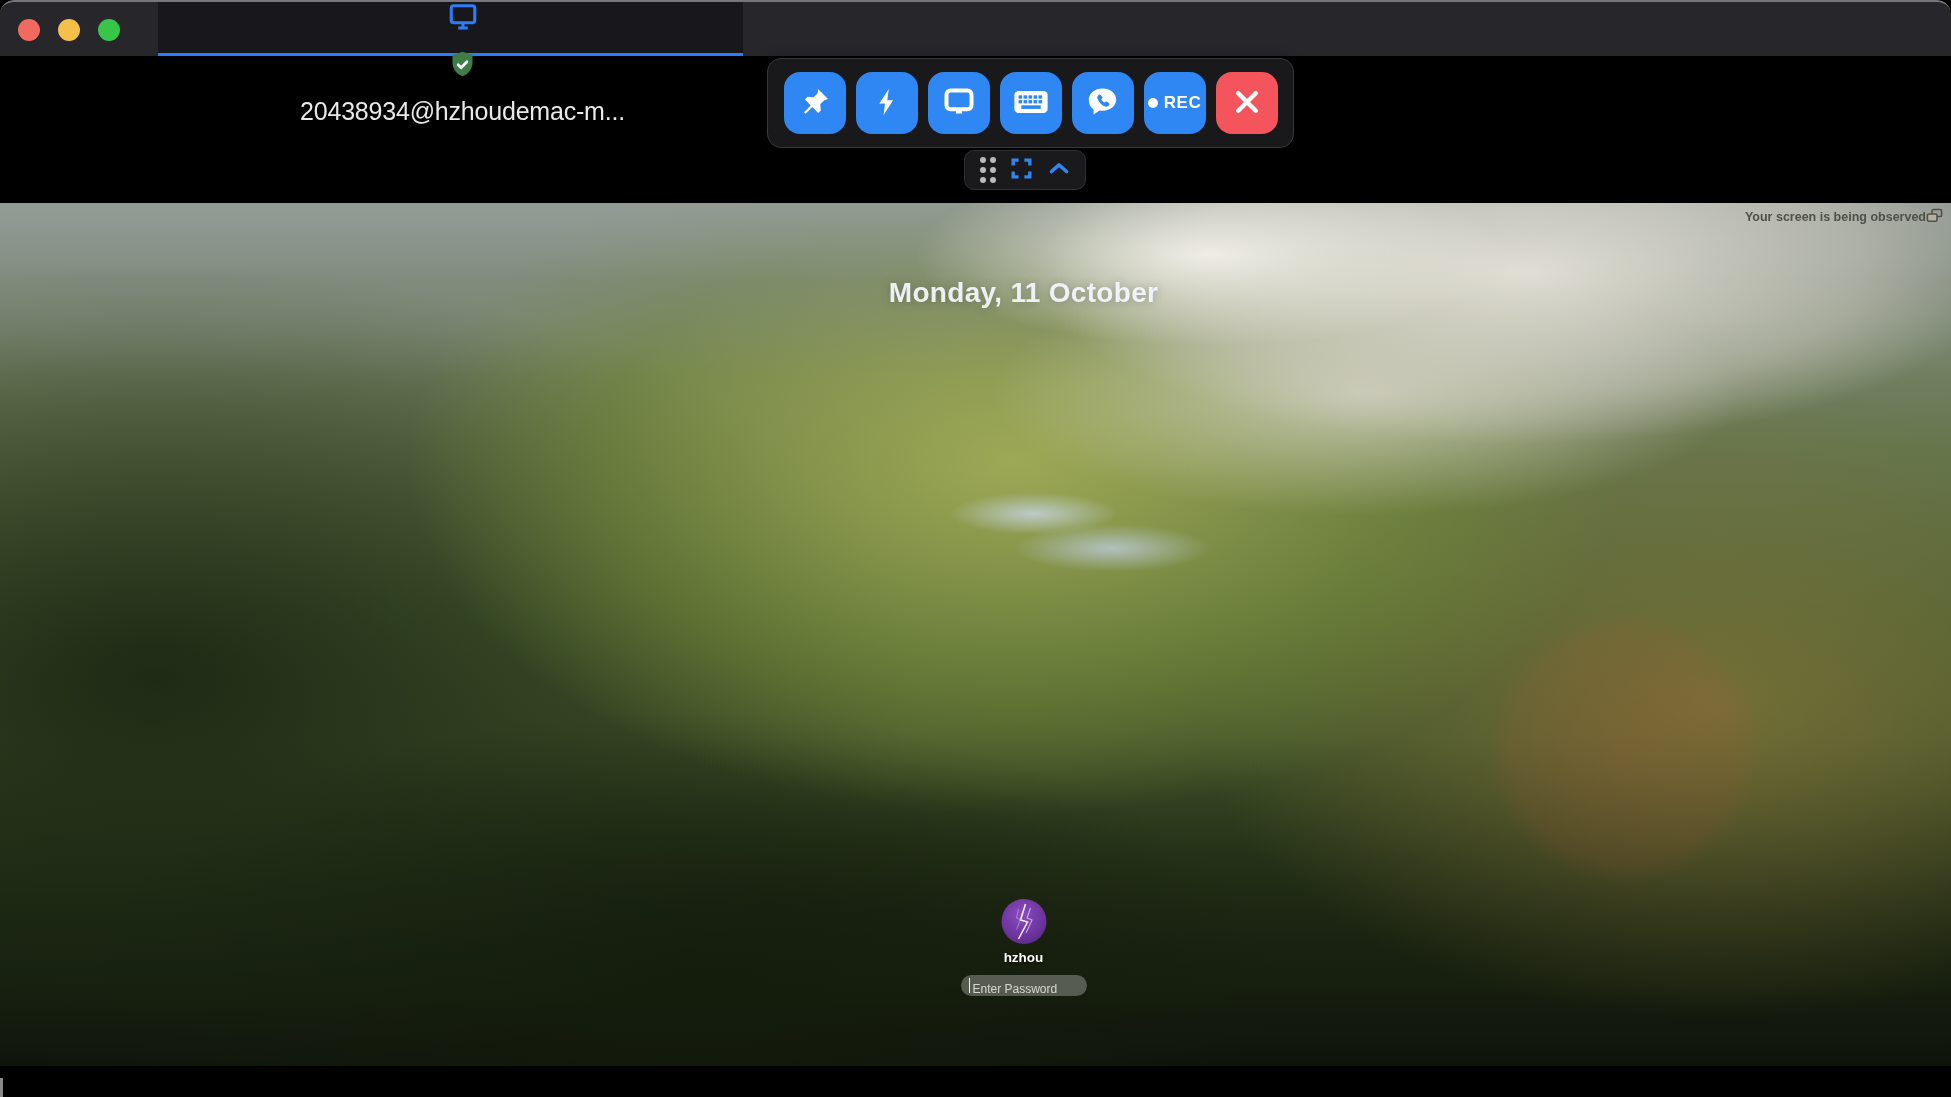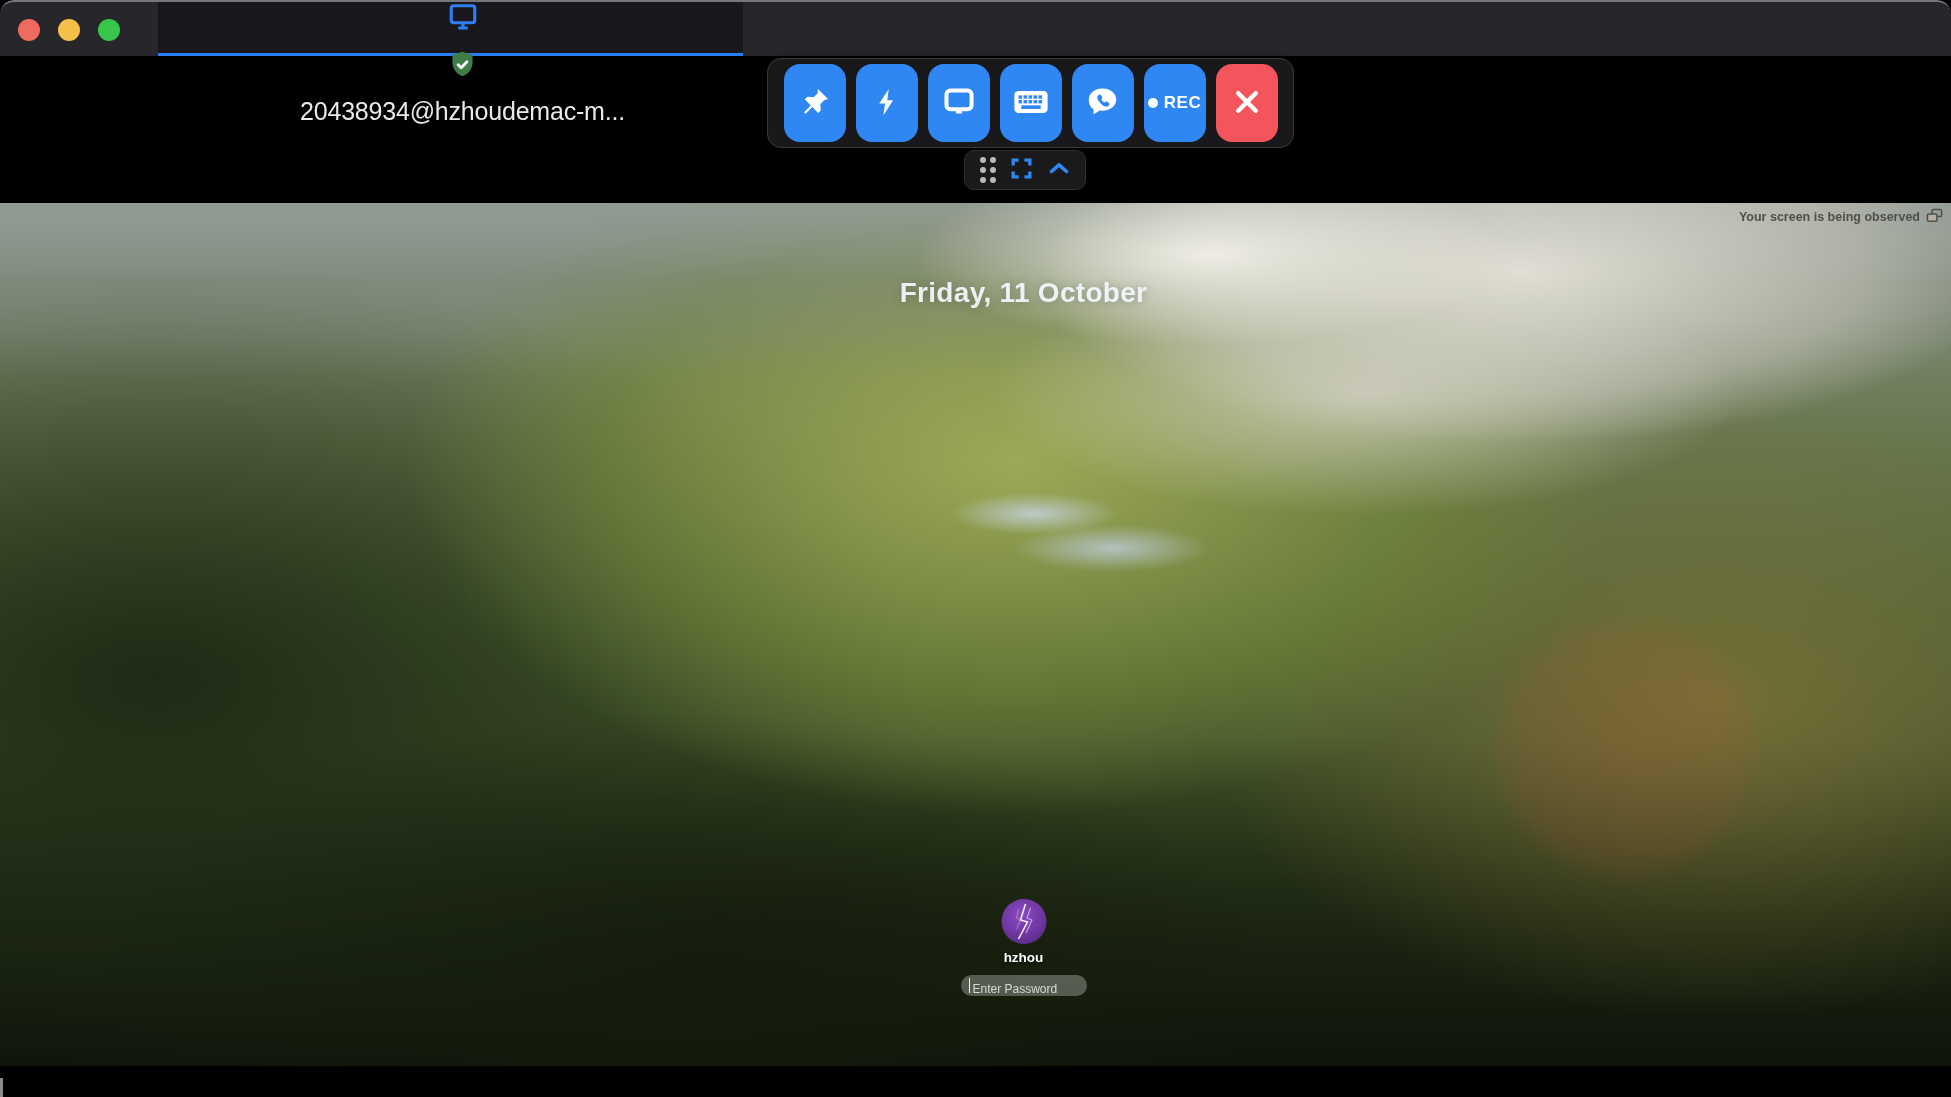--- a/index.html
+++ b/index.html
@@ -19,21 +19,21 @@
   .tab { position:absolute; left:158px; top:0; width:585px; height:54px;
          background:#18181c; border-bottom:3px solid #2c7ef8;
          display:flex; align-items:center; padding-left:24px; gap:13px;flex-direction:column; }
   .tab-title { color:#e9e9eb; font-size:25px; letter-spacing:-0.2px; white-space:nowrap; }
 
   
   .toolbar { position:absolute; left:767px; top:58px; width:527px; height:90px;
              background:#19191b; border:1px solid #38383b; border-radius:14px;
              display:flex; align-items:center; justify-content:center; gap:10px;
              box-shadow:0 6px 16px rgba(0,0,0,0.65); }
-  .tbtn { width:62px; height:78px; border-radius:16px; background:#2e87f3;
+  .tbtn { width:62px; height:62px; border-radius:16px; background:#2e87f3;
           display:flex; align-items:center; justify-content:center; border:none; cursor:pointer; }
   .tbtn.red { background:#f4545c; }
   .rec-wrap { display:flex; align-items:center; gap:6px; }
   .rec-dot { width:10px; height:10px; border-radius:50%; background:#fff; }
   .rec-text { color:#fff; font-weight:700; font-size:17px; letter-spacing:0.5px; }
 
   
   .minibar { position:absolute; left:964px; top:150px; width:122px; height:40px;
              background:#1a1a1c; border:1px solid #2f2f32; border-radius:10px;
              display:flex; align-items:center; justify-content:center; gap:13px; }
@@ -52,21 +52,21 @@
       radial-gradient(ellipse 760px 440px at 52% 30%, rgba(168,178,88,0.85), rgba(118,138,58,0.55) 55%, transparent 80%),
       radial-gradient(ellipse 700px 420px at 88% 58%, rgba(132,118,58,0.75), transparent 75%),
       radial-gradient(ellipse 950px 520px at 8% 55%,  rgba(28,40,20,0.95), transparent 80%),
       radial-gradient(ellipse 800px 380px at 35% 92%, rgba(20,28,12,0.95), transparent 75%),
       linear-gradient(0deg, #0f140b 0%, rgba(22,30,14,0.9) 10%, transparent 38%),
       linear-gradient(180deg, #8d968e 0%, #66764e 28%, #4c6234 48%, #3c4d26 68%, #222f16 88%, #141c0d 100%);
   }
   .flare { position:absolute; left:1490px; top:410px; width:270px; height:270px; border-radius:50%;
            background:radial-gradient(circle, rgba(190,80,55,0.16) 0%, rgba(190,80,55,0.10) 60%, transparent 72%); }
 
-  .notice { position:absolute; top:5px; right:8px; display:flex; align-items:center; gap:6px;
+  .notice { position:absolute; top:5px; right:8px; display:flex; align-items:center; 
             color:#50504a; font-size:12.5px; font-weight:700; }
 
   .date-label { position:absolute; top:74px; left:50%; transform:translateX(-50%); margin-left:48px;
                 color:rgba(242,246,251,0.95); font-size:28px; font-weight:600; letter-spacing:0.3px;
                 text-shadow:0 1px 8px rgba(60,70,60,0.35); white-space:nowrap; }
   .clock { position:absolute; top:104px; left:50%; transform:translateX(-50%); margin-left:48px;
            color:rgba(250,247,234,0.78); font-size:112px; font-weight:700; line-height:1;
            letter-spacing:-2px; text-shadow:0 0 22px rgba(255,255,250,0.25); white-space:nowrap; }
 
   .avatar { position:absolute; top:696px; left:50%; transform:translateX(-50%); margin-left:48px;
@@ -214,21 +214,21 @@
     <div class="notice">
       <span>Your screen is being observed</span>
       <span>
         <svg width="17" height="15" viewBox="0 0 24 21">
           <rect x="8.5" y="2" width="13.5" height="10" rx="2" fill="none" stroke="#50504a" stroke-width="2.2"></rect>
           <rect x="2" y="8.5" width="13.5" height="10" rx="2" fill="#b5afa2" stroke="#50504a" stroke-width="2.2"></rect>
         </svg>
       </span>
     </div>
 
-    <div class="date-label">Friday, 11 October</div>
+    <div class="date-label">Monday, 11 October</div>
 
     <div class="avatar">
       <svg width="45" height="45" viewBox="0 0 45 45">
         <path d="M24 5L19 21l7 2-9 17" stroke="rgba(255,255,255,0.9)" stroke-width="1.6" fill="none"></path>
         <path d="M29 9l-3.5 10 5 2-6 13" stroke="rgba(235,215,255,0.7)" stroke-width="1.1" fill="none"></path>
         <path d="M17 10l-2 9 4 1.5-4 10" stroke="rgba(225,200,255,0.5)" stroke-width="0.9" fill="none"></path>
       </svg>
     </div>
     <div class="username">hzhou</div>
 

